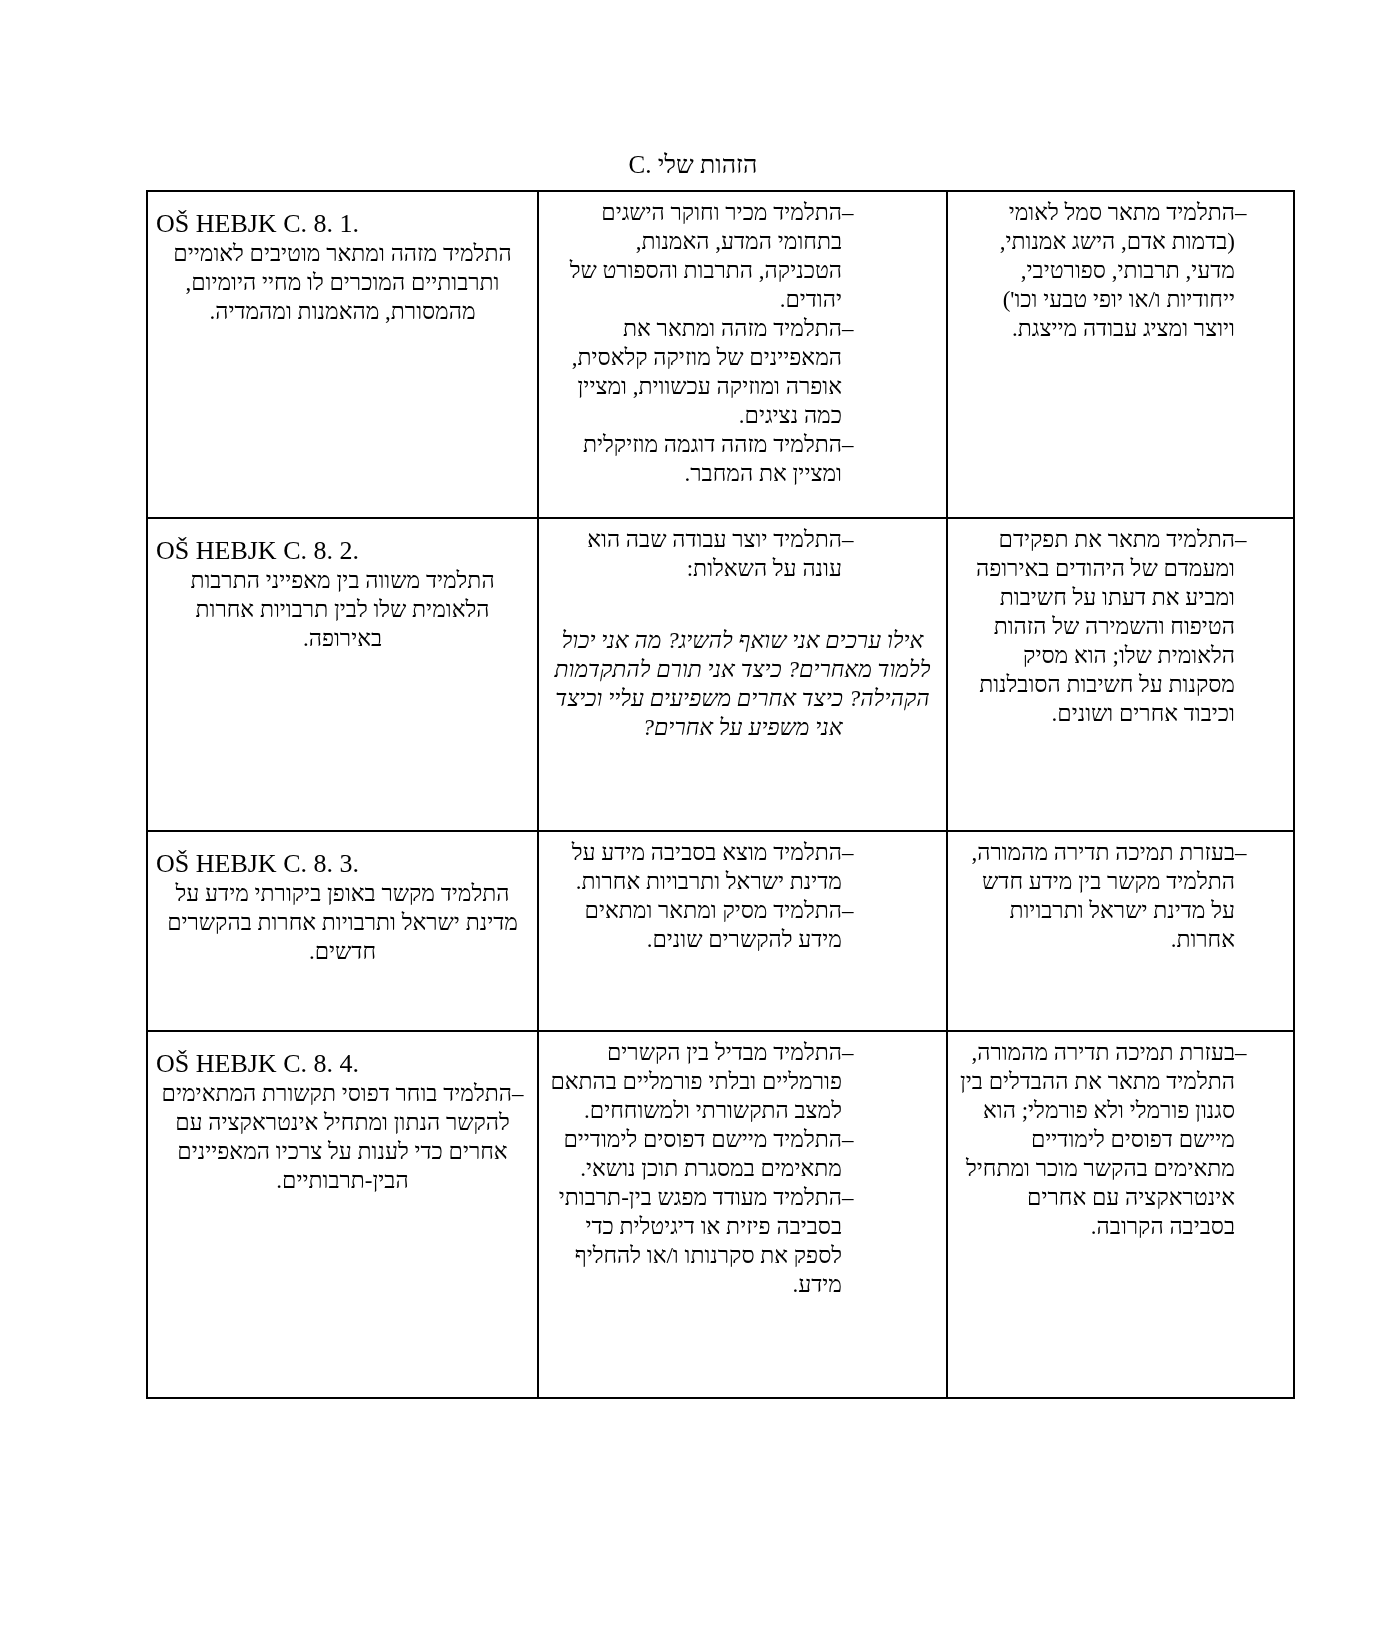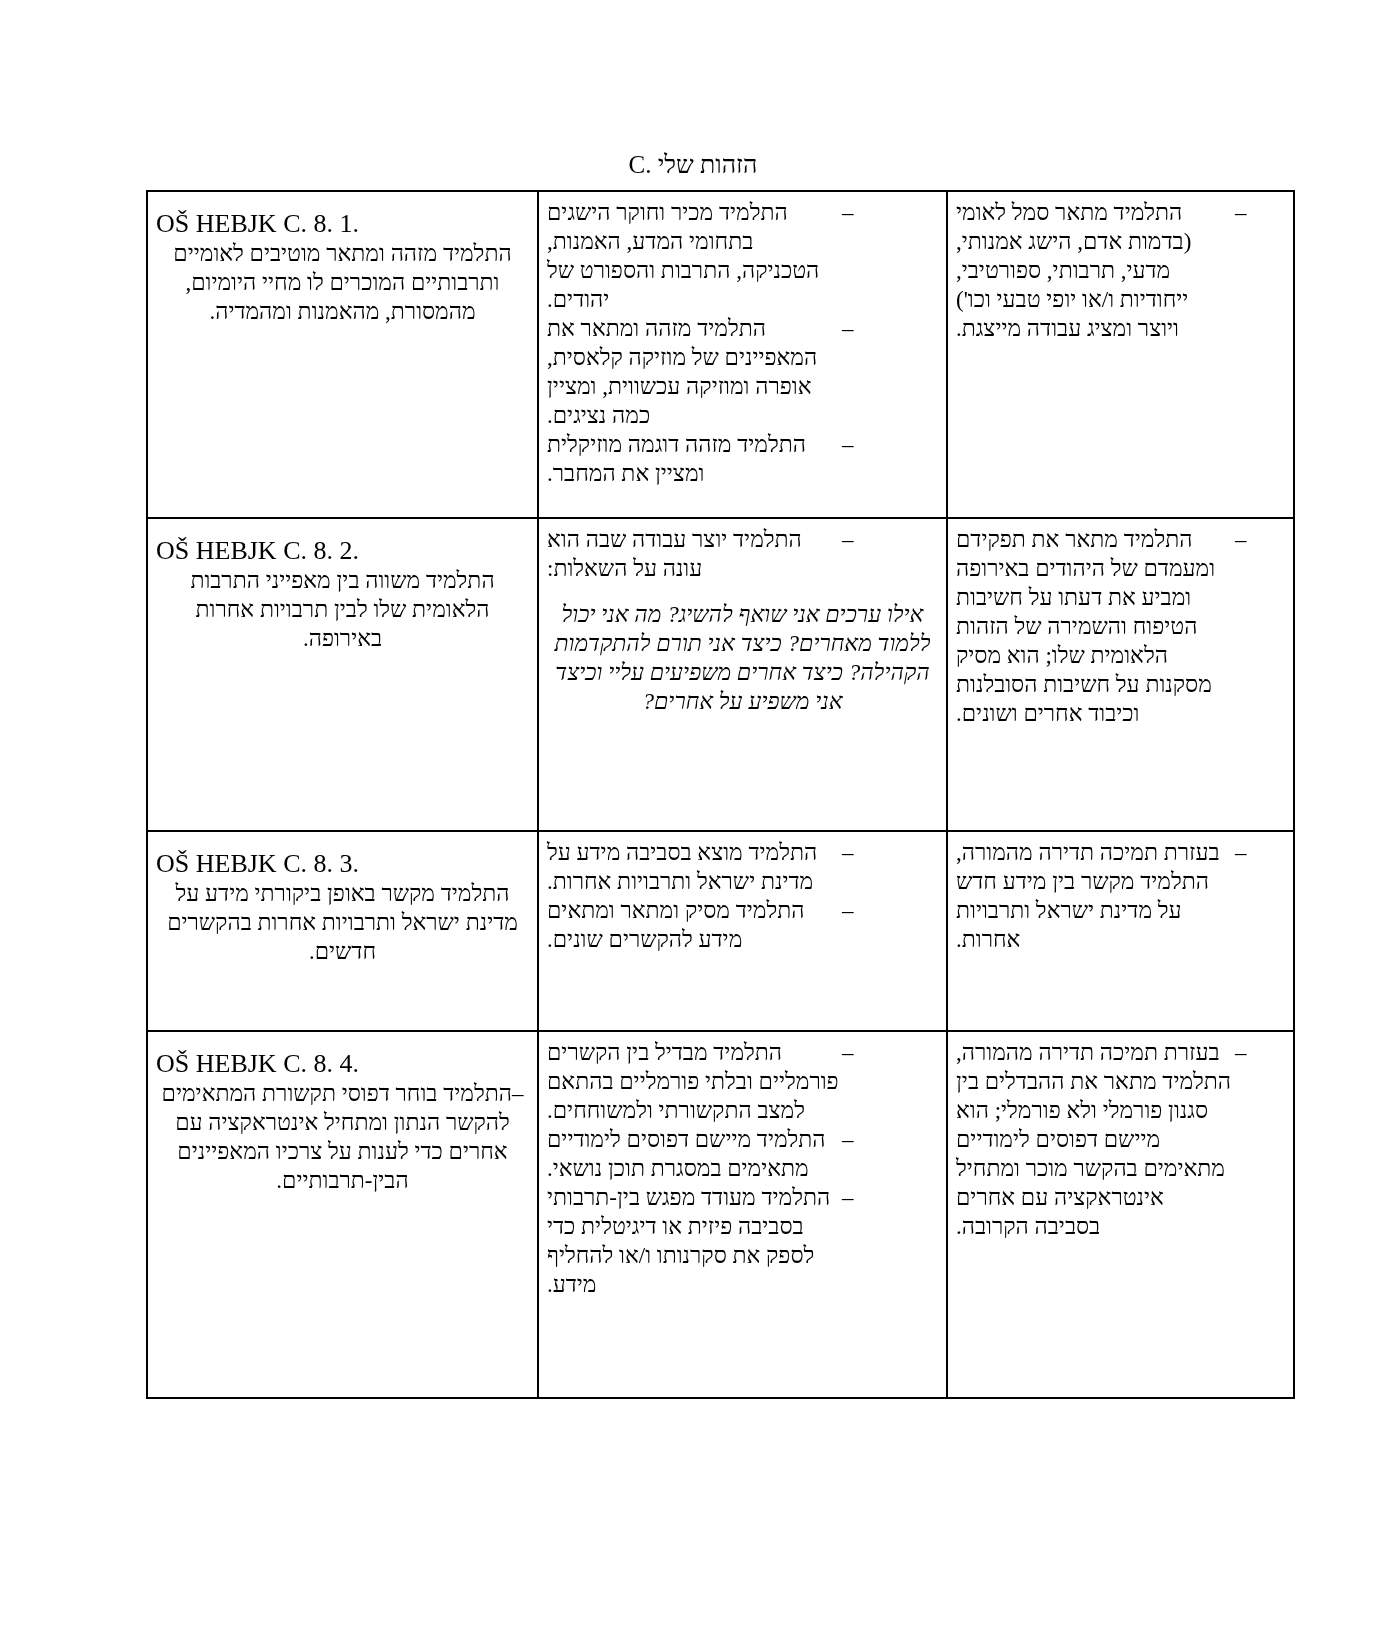--- a/index.html
+++ b/index.html
@@ -63,26 +63,26 @@
     line-height: 29px;
   }
   .cell-good    .bullet { grid-template-columns: 50px 1fr; }
   .cell-details .bullet { grid-template-columns: 96px 1fr; }
   .marker {
     text-align: left;
     font-size: 23px;
     line-height: 29px;
   }
   .btext {
-    text-align: left;
+    text-align: right;
     font-size: 23px;
     line-height: 29px;
   }
   .note {
-    margin-top: 17px;
+    margin-top: 43px;
     text-align: center;
     font-style: italic;
     font-size: 23px;
     line-height: 29px;
   }
   .code {
     direction: ltr;
     text-align: left;
     font-size: 26px;
     line-height: 31px;

